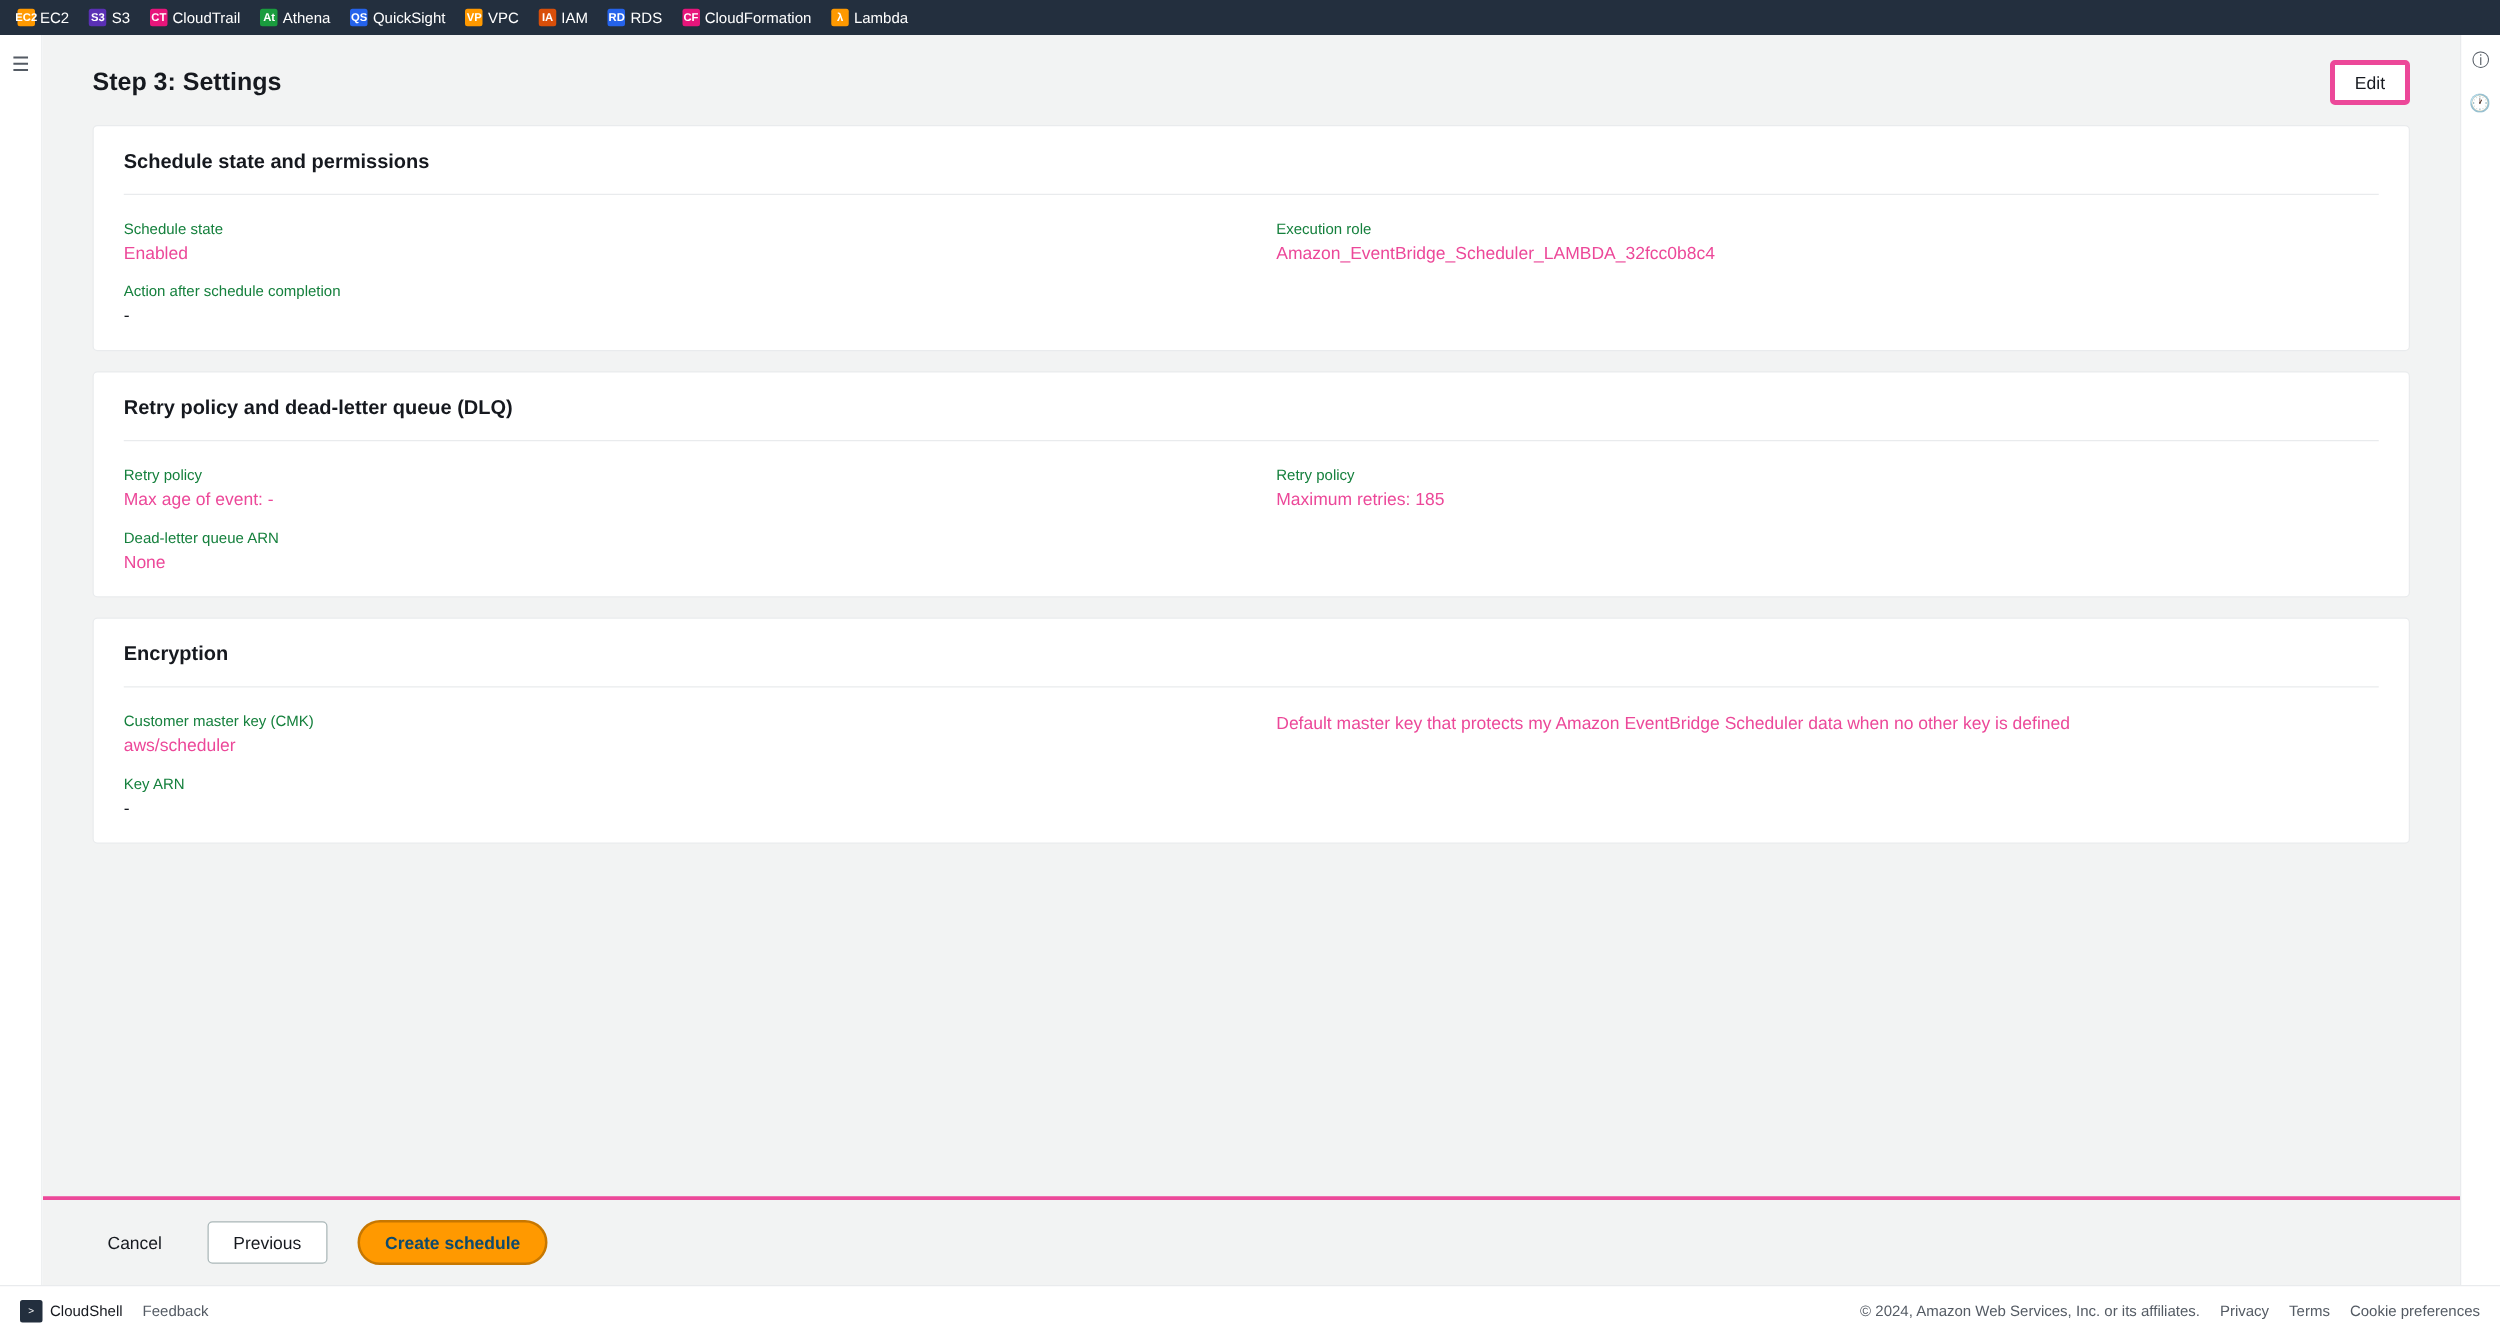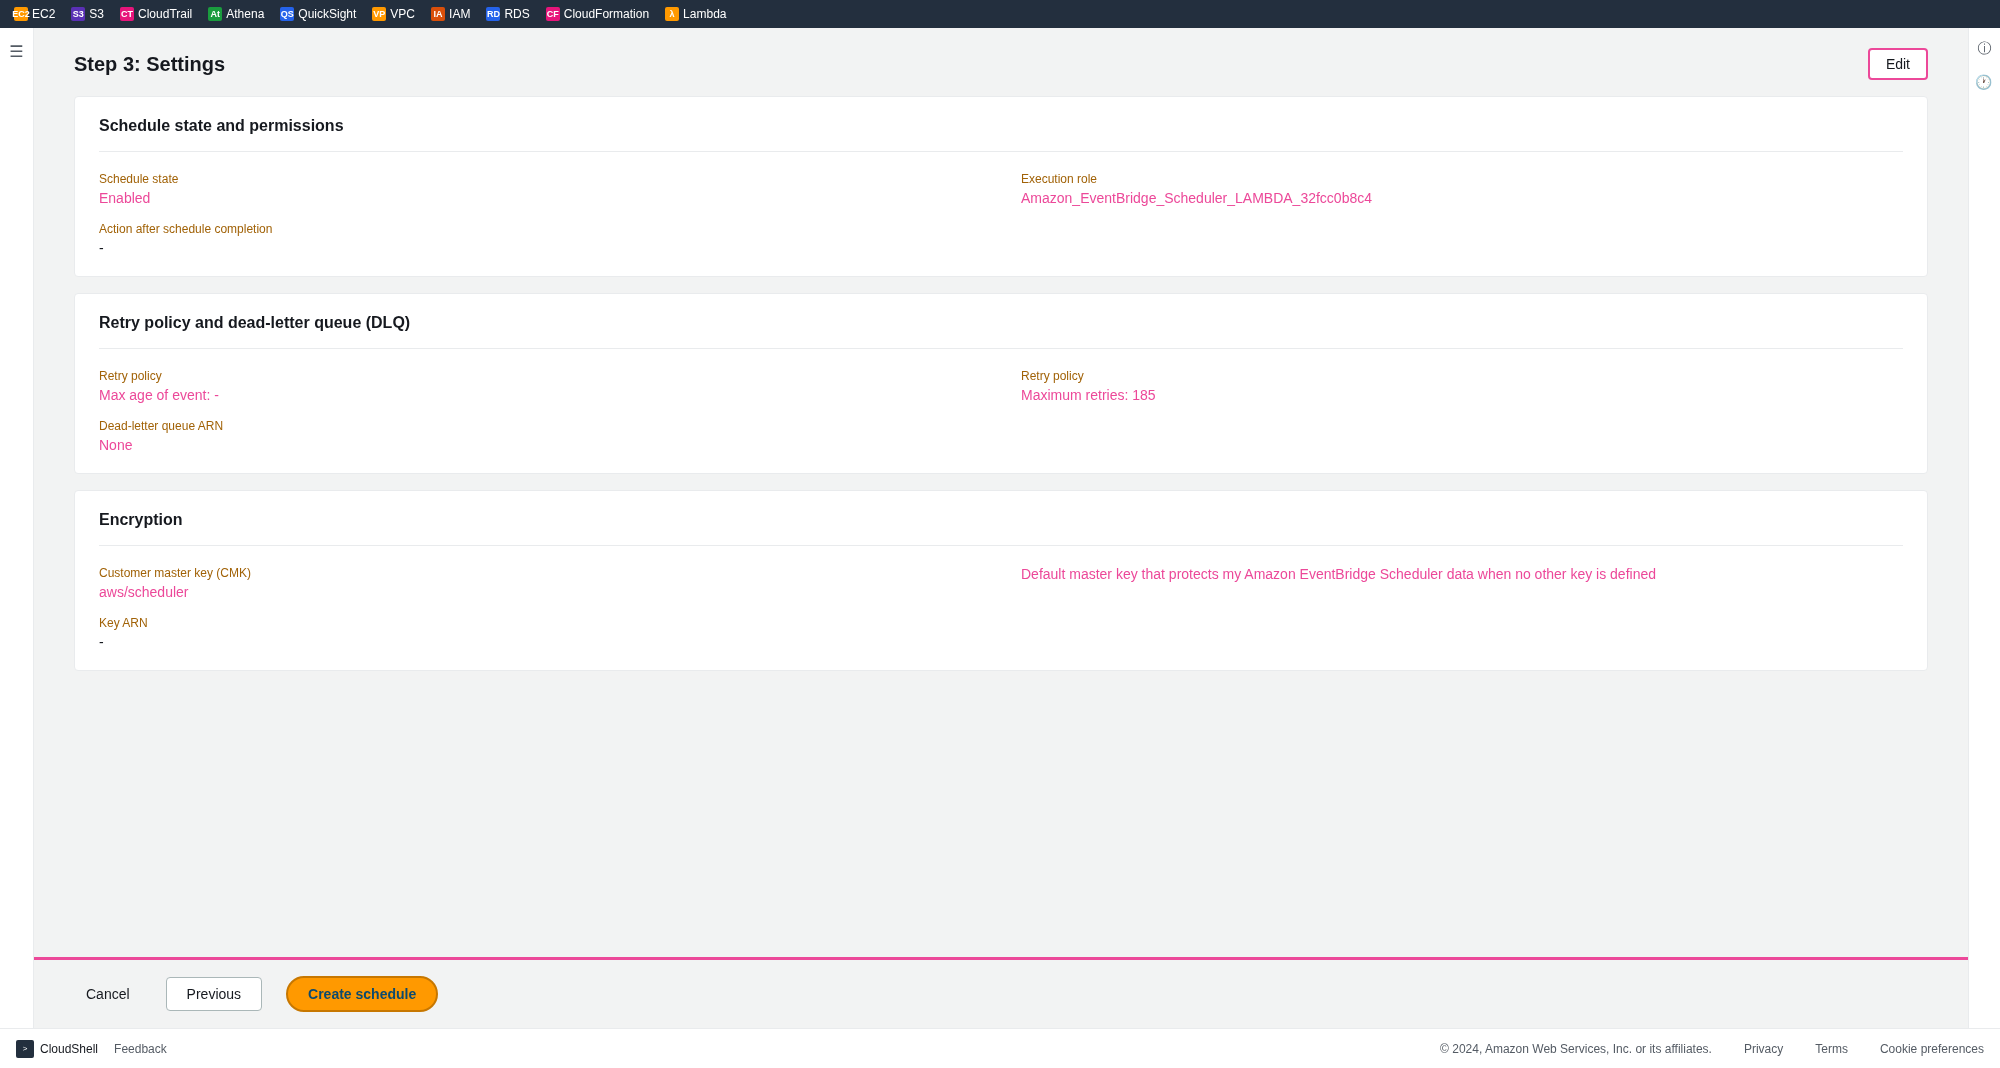--- a/index.html
+++ b/index.html
@@ -95,21 +95,21 @@
       justify-content: space-between;
       margin-bottom: 16px;
     }
     .step-title {
       font-size: 20px;
       font-weight: 600;
       color: #16191f;
     }
     .edit-button {
       padding: 6px 16px;
-      border: 2px solid #ec4899;
+      border: 4px solid #ec4899;
       background: #fff;
       border-radius: 4px;
       cursor: pointer;
       font-size: 14px;
       color: #16191f;
     }
 
     
     .section-card {
       background: #fff;
@@ -127,21 +127,21 @@
       border-bottom: 1px solid #e9ebed;
     }
     .fields-grid {
       display: grid;
       grid-template-columns: 1fr 1fr;
       gap: 20px 40px;
     }
     .field-group { }
     .field-label {
       font-size: 12px;
-      color: #a16207;
+      color: #15803d;
       margin-bottom: 4px;
     }
     .field-value {
       font-size: 14px;
       color: #ec4899;
     }
     .field-value.dash { color: #16191f; }
 
     
     .action-bar {
@@ -193,21 +193,21 @@
       border-top: 1px solid #e9ebed;
       display: flex;
       align-items: center;
       justify-content: space-between;
       padding: 0 16px;
       font-size: 12px;
       color: #545b64;
       z-index: 100;
     }
     .footer-left { display: flex; align-items: center; gap: 16px; }
-    .footer-right { display: flex; align-items: center; gap: 32px; }
+    .footer-right { display: flex; align-items: center; gap: 16px; }
     .footer-link { cursor: pointer; color: #545b64; }
     .cloudshell-btn {
       display: flex; align-items: center; gap: 6px;
       cursor: pointer; color: #16191f;
     }
     .cloudshell-icon {
       width: 18px; height: 18px;
       background: #232f3e;
       border-radius: 2px;
       display: flex; align-items: center; justify-content: center;

